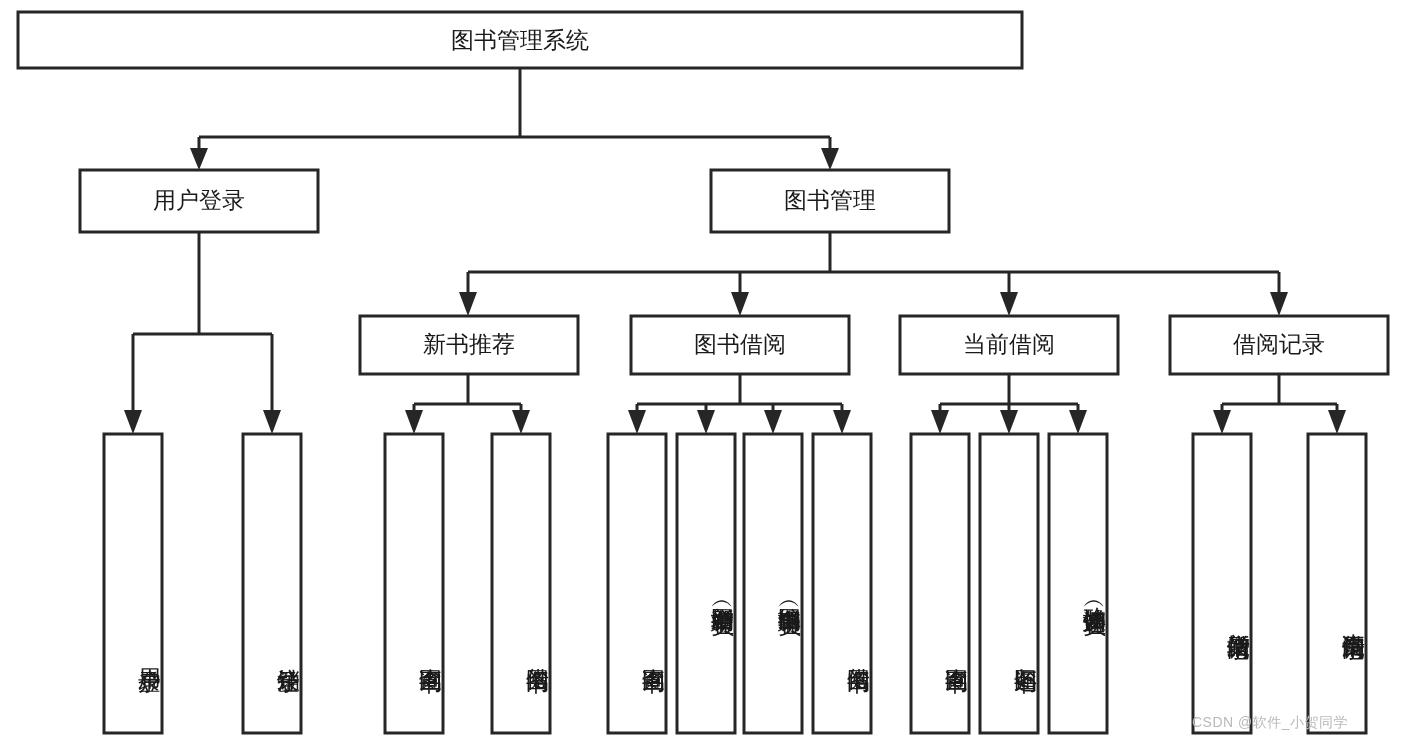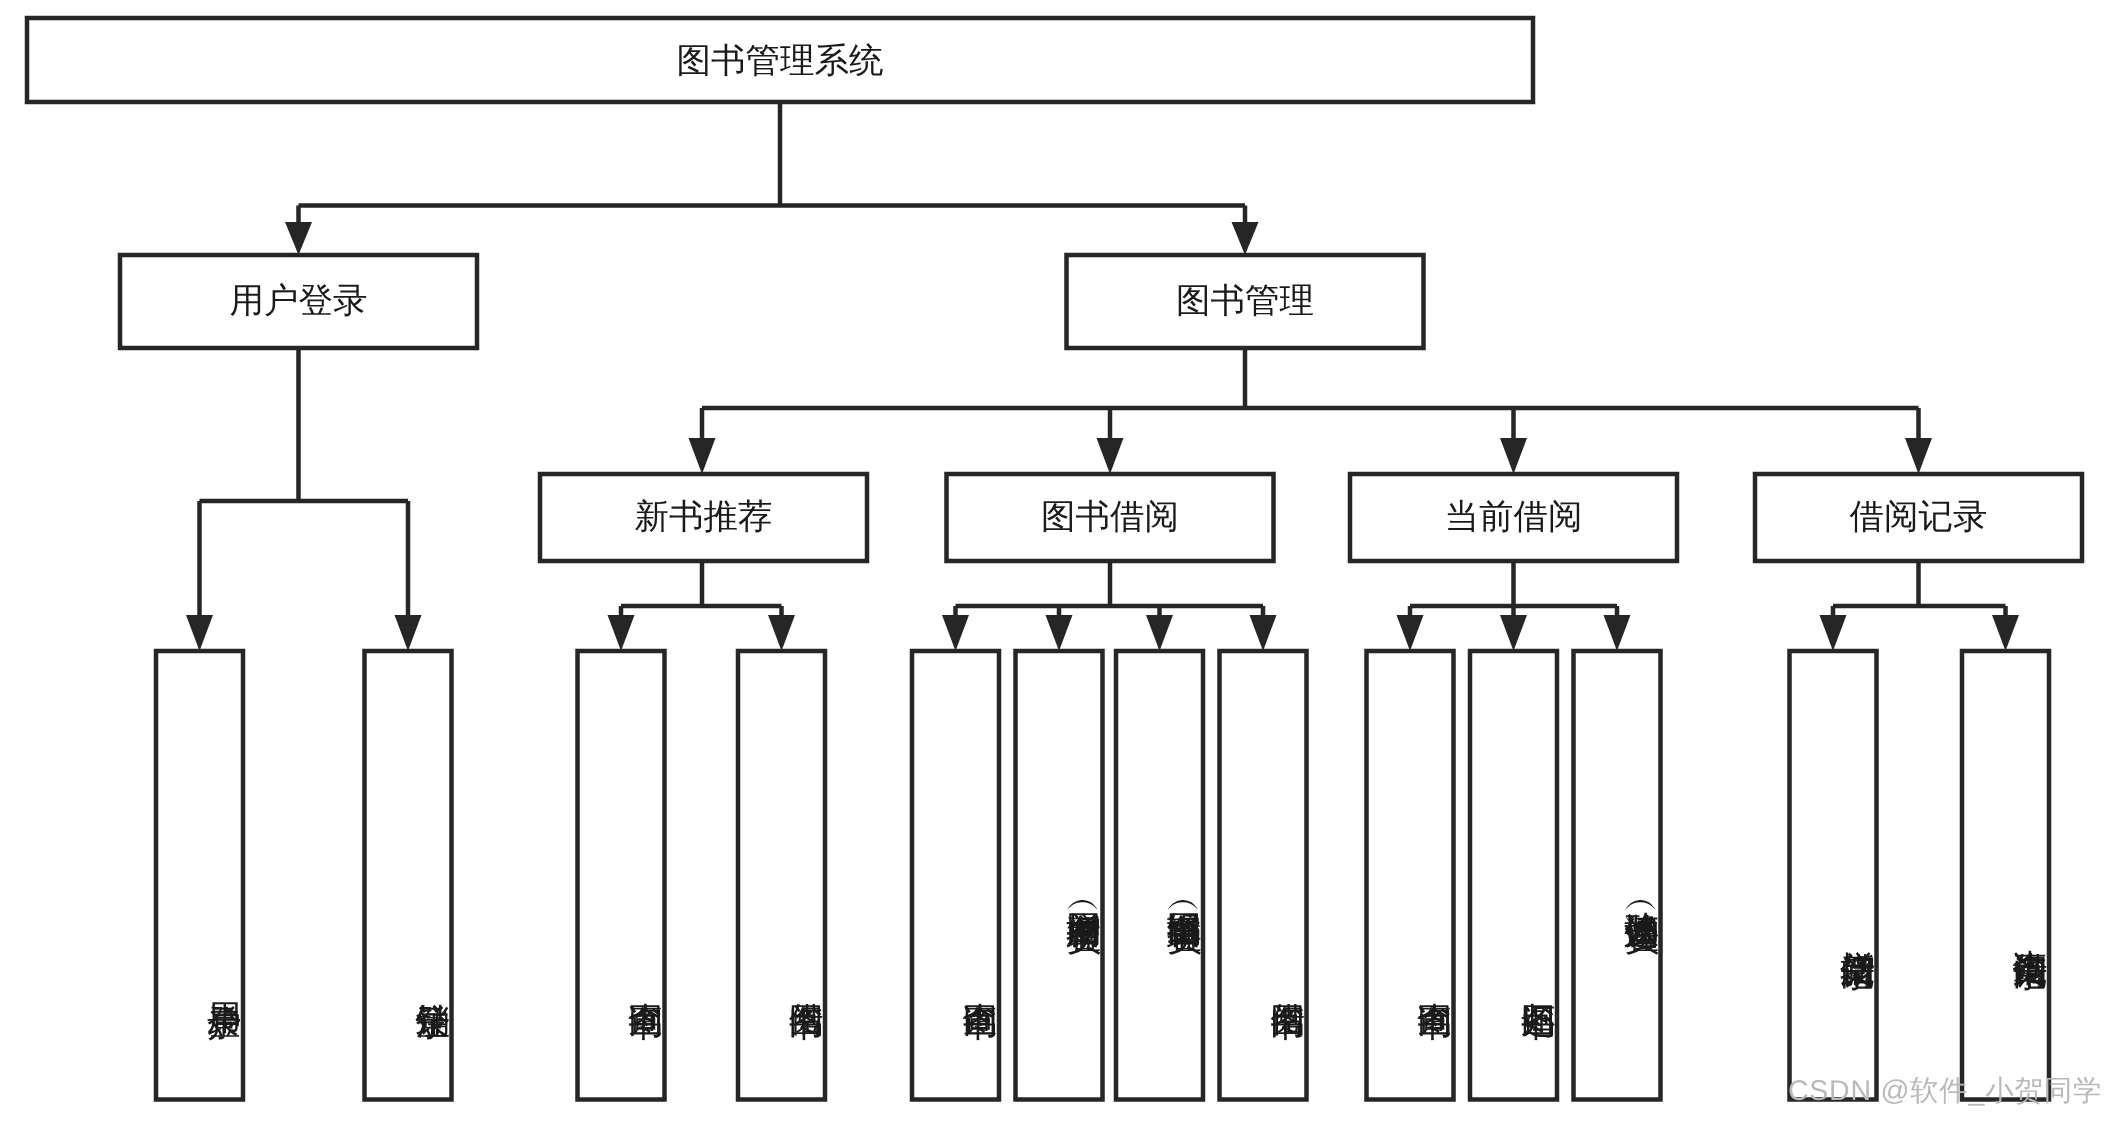--- a/index.html
+++ b/index.html
@@ -60,21 +60,21 @@
     text-align: center;
     white-space: nowrap;
     pointer-events: none;
     display: flex;
     align-items: flex-start;
     justify-content: center;
   }
   .watermark {
     position: absolute;
     font-family: "Liberation Sans", "DejaVu Sans", sans-serif;
-    font-size: 19px;
+    font-size: 14px;
     color: #b9b9b9;
     white-space: nowrap;
     letter-spacing: 0.5px;
   }
 </style>
 </head>
 <body>
 
 <div id="diagram-root">
 

